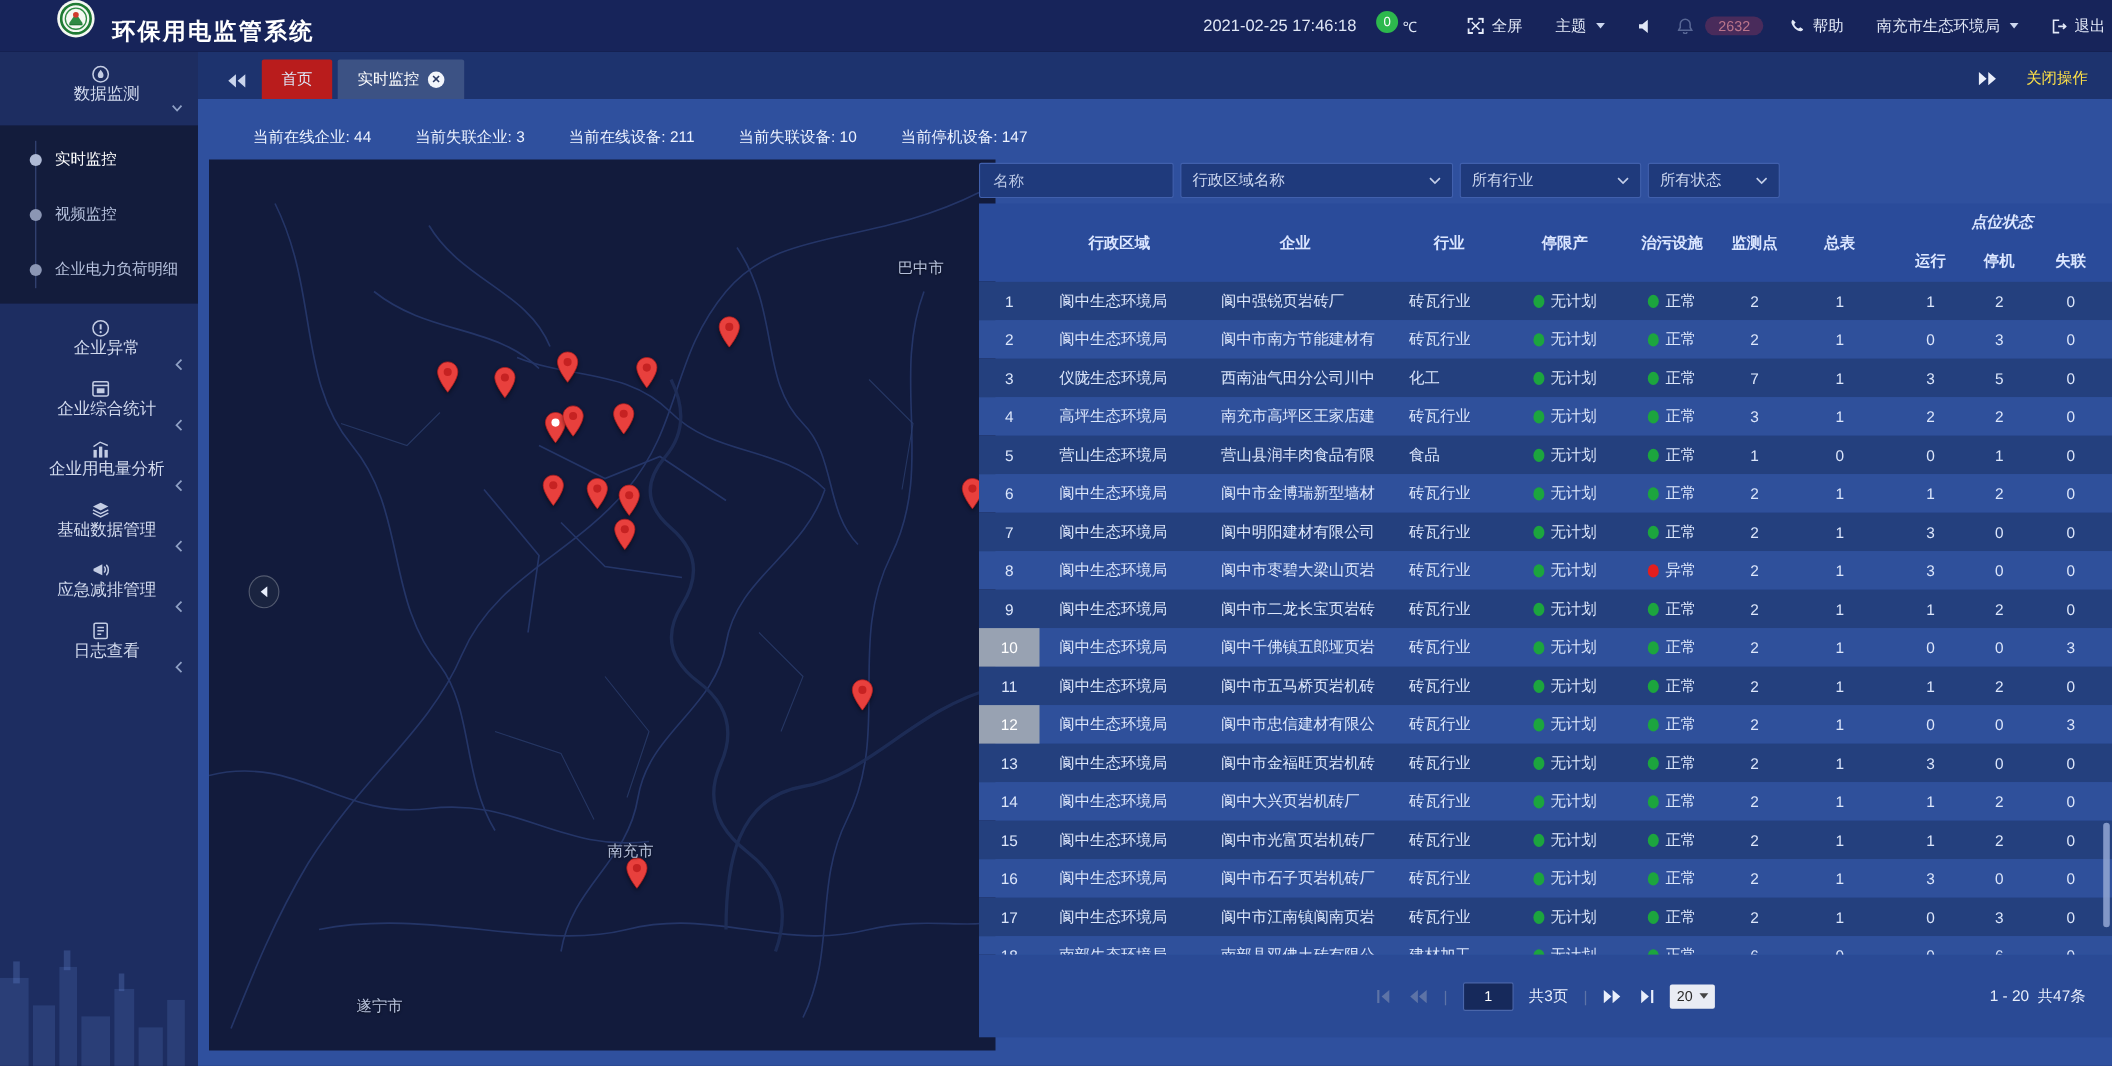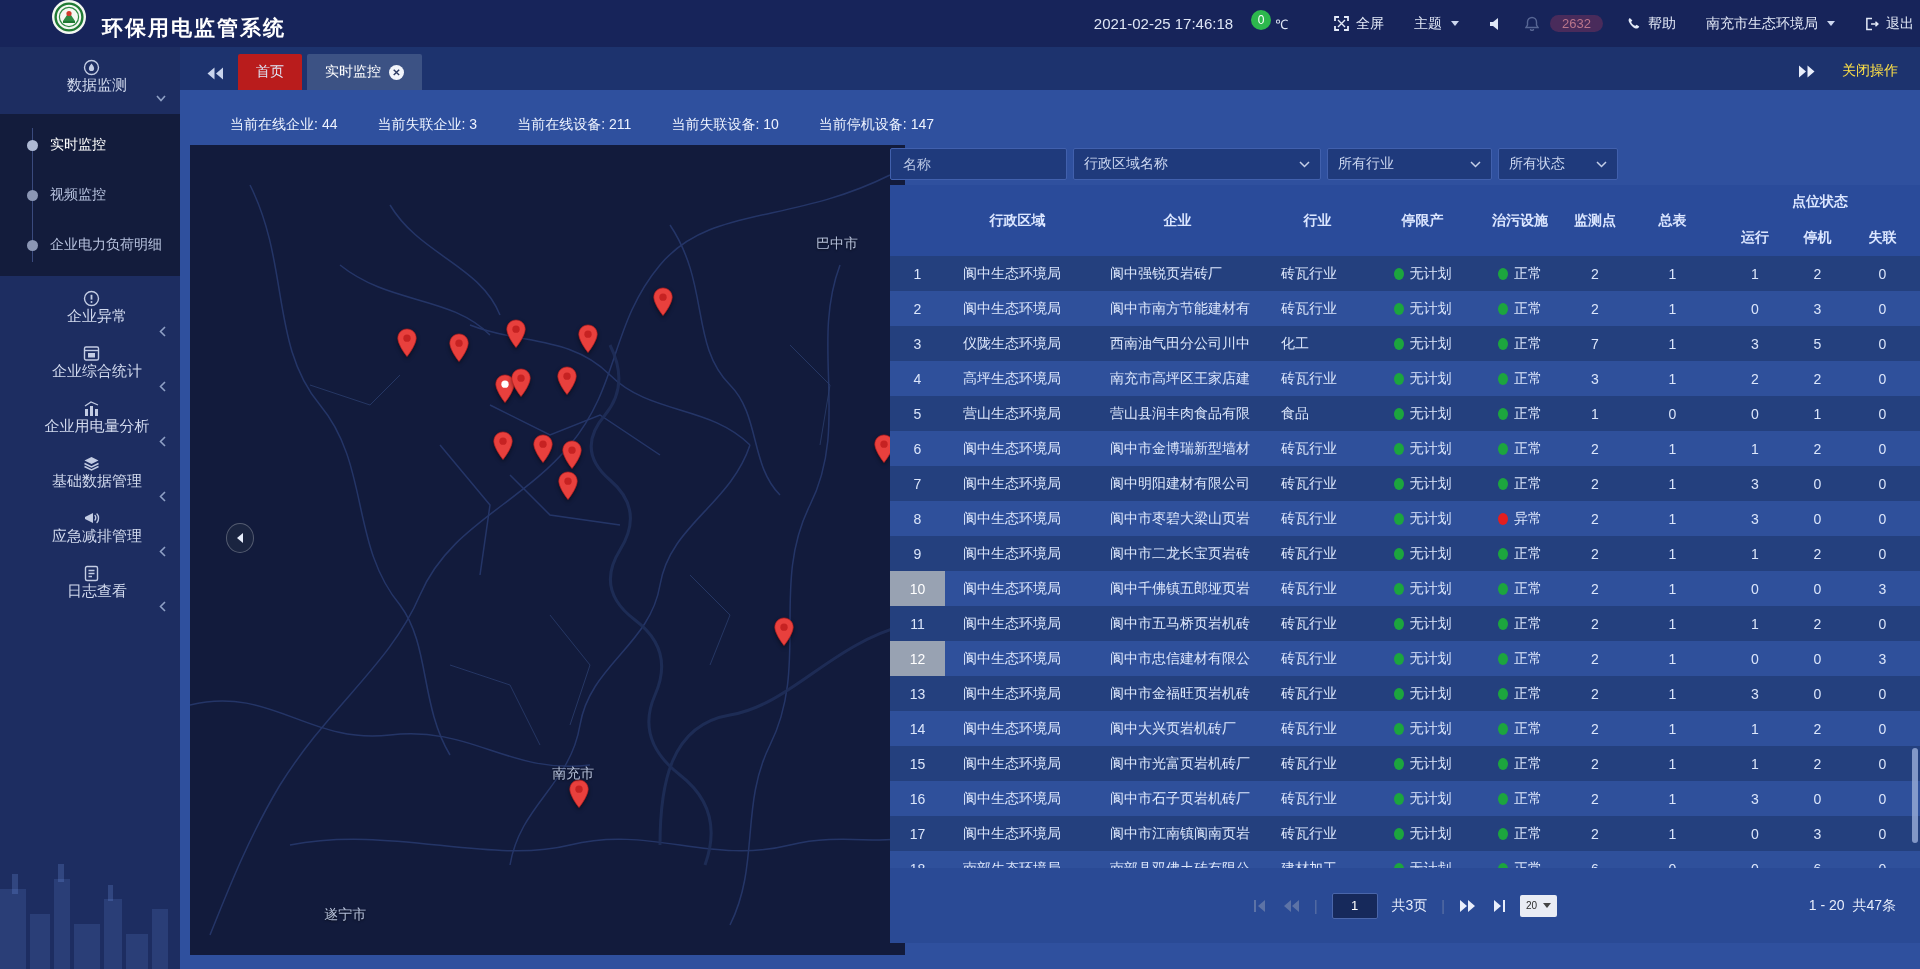--- a/index.html
+++ b/index.html
@@ -85,21 +85,21 @@
   .f-industry{width:165px;}
   .f-status{width:120px;margin-right:0;}
   .f-box .spacer{flex:1;}
   .chev-dn{width:11px;height:7px;flex:0 0 auto;}
 
   
   .thead{position:absolute;left:0;top:37px;width:1030px;height:71px;background:#2a4b9a;display:flex;
          font-size:14px;color:#dbe6ff;font-weight:bold;}
   .thead .hc{display:flex;align-items:center;justify-content:center;height:71px;}
   .hgroup{width:200px;display:flex;flex-direction:column;}
-  .hgroup .g-top{height:34px;display:flex;align-items:center;justify-content:center;}
+  .hgroup .g-top{height:34px;display:flex;align-items:center;justify-content:center;font-style:italic;}
   .hgroup .g-sub{height:37px;display:flex;font-family:Liberation Serif, serif;}
   .hgroup .g-sub .hc{height:37px;}
 
   .tbody{position:absolute;left:0;top:108px;width:1030px;height:612px;overflow:hidden;}
   .trow{display:flex;height:35px;font-size:14px;color:#dce6fb;cursor:pointer;}
   .trow:nth-child(odd){background:#24407e;}
   .trow:nth-child(even){background:#2f509b;}
   .c{display:flex;align-items:center;box-sizing:border-box;}
   .c-idx{width:55px;}
   .c-idx .idx-box{width:100%;height:100%;display:flex;align-items:center;justify-content:center;}
@@ -121,21 +121,21 @@
                 background:#93a7d4;opacity:.85;}
 
   
   .pager{position:absolute;left:0;top:720px;width:1030px;height:75px;background:#2a4a95;
          display:flex;align-items:center;justify-content:center;gap:14px;font-size:14px;color:#e7edfb;}
   .pg-ico{cursor:pointer;display:flex;align-items:center;}
   .pg-sep{color:#5d73a6;}
   .pg-input{width:40px;height:22px;background:#16295b;border:1px solid #4a66aa;border-radius:2px;
             color:#fff;text-align:center;font-size:13px;font-family:"Liberation Sans",sans-serif;}
   .pg-size{height:22px;background:#e9ecf4;color:#2b2b2b;border-radius:2px;display:flex;align-items:center;
-           padding:0 6px;gap:6px;font-size:10px;cursor:pointer;}
+           padding:0 6px;gap:6px;font-size:13px;cursor:pointer;}
   .pg-size .caret-dark{width:0;height:0;border-left:4px solid transparent;border-right:4px solid transparent;
            border-top:5px solid #444;}
   .pg-right{position:absolute;right:24px;font-size:14px;color:#e7edfb;}
 </style>
 </head>
 <body>
 
 <div class="stage">
 
   <header class="app-header">

